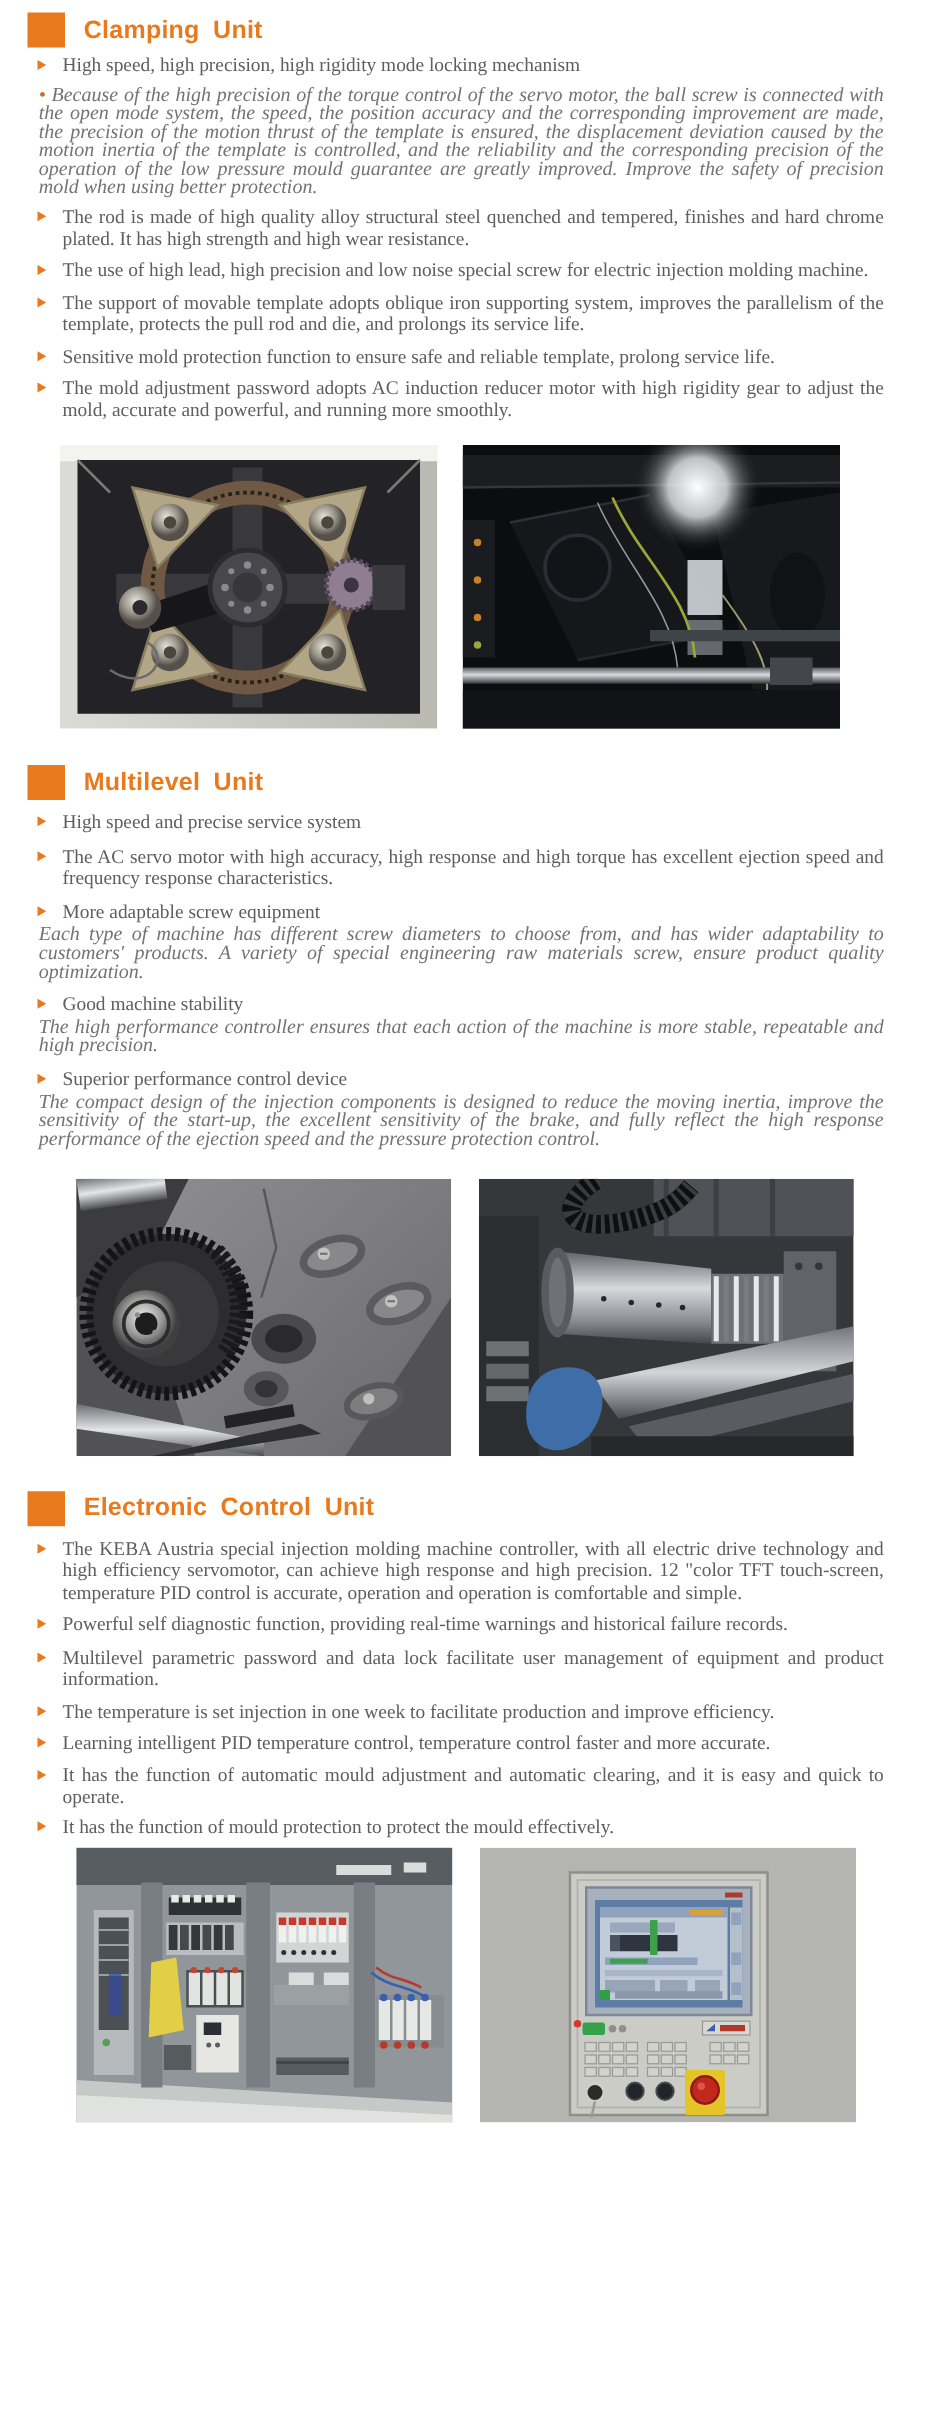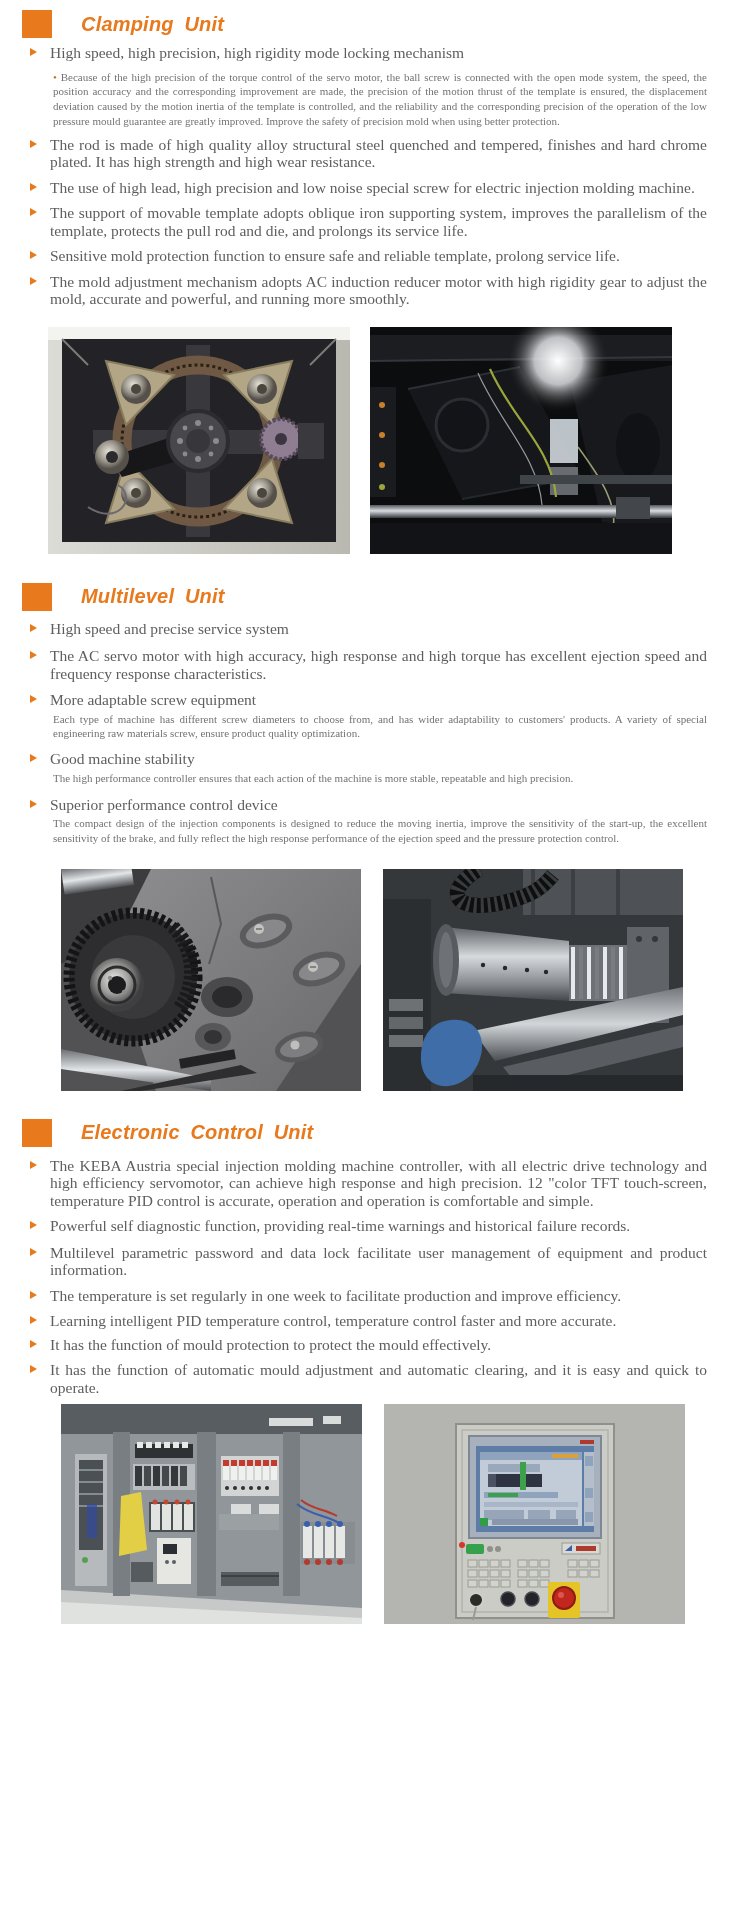--- a/index.html
+++ b/index.html
@@ -4,41 +4,42 @@
 <style>
   html,body { margin:0; padding:0; }
   body {
     width:740px; height:1928px; background:#ffffff; overflow:hidden;
     font-family:"Liberation Serif", serif;
     -webkit-font-smoothing:antialiased;
   }
   .sec-header { display:flex; align-items:center; }
   .sq { width:30px; height:28px; margin-left:22px; background:#e8791d; flex:0 0 auto; }
   .sec-title {
-    margin-left:29px;
+    margin-left:15px;
     font-family:"Liberation Sans", sans-serif;
     font-weight:bold; font-size:20px; color:#e8791d;
-    word-spacing:5px; letter-spacing:.2px;font-style:italic;
+    word-spacing:5px; letter-spacing:.2px;
   }
   .bullet {
     position:relative; margin-left:50px; margin-right:33px;
     font-size:15.5px; line-height:17.5px; color:#5e5e5e;
     text-align:justify;
   }
   .bullet::before {
     content:""; position:absolute; left:-20px; top:4px;
     width:0; height:0;
     border-left:7px solid #e8791d;
     border-top:4.5px solid transparent;
     border-bottom:4.5px solid transparent;
   }
   .sub {
-    margin-left:53px; margin-right:33px;
-    font-size:11px; line-height:14.8px; color:#737373;
+    margin-left:31px; margin-right:33px;
+    font-size:16px; line-height:14.8px; color:#737373;
     text-align:justify;
+    font-style:italic;
   }
   .sub.dot::before { content:"\2022  "; color:#c8701e; }
   .photos { display:flex; }
   .photo { flex:0 0 auto; overflow:hidden; }
   .photo svg { display:block; width:100%; height:100%; }
 </style>
 </head>
 <body>
 
 <section>
@@ -46,21 +47,21 @@
     <div class="sq"></div>
     <div class="sec-title">Clamping  Unit</div>
   </div>
 
   <div class="bullet" style="margin-top:6px">High speed, high precision, high rigidity mode locking mechanism</div>
   <div class="sub dot" style="margin-top:8px">Because of the high precision of the torque control of the servo motor, the ball screw is connected with the open mode system, the speed, the position accuracy and the corresponding improvement are made, the precision of the motion thrust of the template is ensured, the displacement deviation caused by the motion inertia of the template is controlled, and the reliability and the corresponding precision of the operation of the low pressure mould guarantee are greatly improved. Improve the safety of precision mold when using better protection.</div>
   <div class="bullet" style="margin-top:7px">The rod is made of high quality alloy structural steel quenched and tempered, finishes and hard chrome plated. It has high strength and high wear resistance.</div>
   <div class="bullet" style="margin-top:8px">The use of high lead, high precision and low noise special screw for electric injection molding machine.</div>
   <div class="bullet" style="margin-top:8px">The support of movable template adopts oblique iron supporting system, improves the parallelism of the template, protects the pull rod and die, and prolongs its service life.</div>
   <div class="bullet" style="margin-top:8px">Sensitive mold protection function to ensure safe and reliable template, prolong service life.</div>
-  <div class="bullet" style="margin-top:8px">The mold adjustment mechanism adopts AC induction reducer motor with high rigidity gear to adjust the mold, accurate and powerful, and running more smoothly.</div>
+  <div class="bullet" style="margin-top:8px">The mold adjustment password adopts AC induction reducer motor with high rigidity gear to adjust the mold, accurate and powerful, and running more smoothly.</div>
 
   <div class="photos" style="margin:19px 0 0 48px; gap:20px">
 
     <div class="photo" style="width:302px;height:227px">
       <svg viewBox="0 0 302 227" preserveAspectRatio="none">
         <defs>
           <radialGradient id="hub1" cx="40%" cy="35%">
               <stop offset="0%" stop-color="#e6e3da"></stop>
               <stop offset="60%" stop-color="#9a958a"></stop>
               <stop offset="100%" stop-color="#55514a"></stop>
@@ -279,24 +280,24 @@
 
 <section>
   <div class="sec-header" style="margin-top:28px">
     <div class="sq"></div>
     <div class="sec-title">Electronic Control Unit</div>
   </div>
 
   <div class="bullet" style="margin-top:10px">The KEBA Austria special injection molding machine controller, with all electric drive technology and high efficiency servomotor, can achieve high response and high precision. 12 "color TFT touch-screen, temperature PID control is accurate, operation and operation is comfortable and simple.</div>
   <div class="bullet" style="margin-top:8px">Powerful self diagnostic function, providing real-time warnings and historical failure records.</div>
   <div class="bullet" style="margin-top:9px">Multilevel parametric password and data lock facilitate user management of equipment and product information.</div>
-  <div class="bullet" style="margin-top:8px">The temperature is set regularly in one week to facilitate production and improve efficiency.</div>
+  <div class="bullet" style="margin-top:8px">The temperature is set injection in one week to facilitate production and improve efficiency.</div>
   <div class="bullet" style="margin-top:8px">Learning intelligent PID temperature control, temperature control faster and more accurate.</div>
+  <div class="bullet" style="margin-top:8px">It has the function of automatic mould adjustment and automatic clearing, and it is easy and quick to operate.</div>
   <div class="bullet" style="margin-top:6px">It has the function of mould protection to protect the mould effectively.</div>
-  <div class="bullet" style="margin-top:8px">It has the function of automatic mould adjustment and automatic clearing, and it is easy and quick to operate.</div>
 
   <div class="photos" style="margin:8px 0 0 61px; gap:22px">
 
     <div class="photo" style="width:301px;height:220px">
       <svg viewBox="0 0 301 220" preserveAspectRatio="none">
         <rect width="301" height="220" fill="#90969a"></rect>
         <rect x="0" y="0" width="301" height="30" fill="#575d61"></rect>
         <rect x="208" y="14" width="44" height="8" fill="#d9dcda"></rect>
         <rect x="262" y="12" width="18" height="8" fill="#d9dcda"></rect>
         <polygon points="0,186 301,204 301,220 0,220" fill="#c6c9c7"></polygon>

